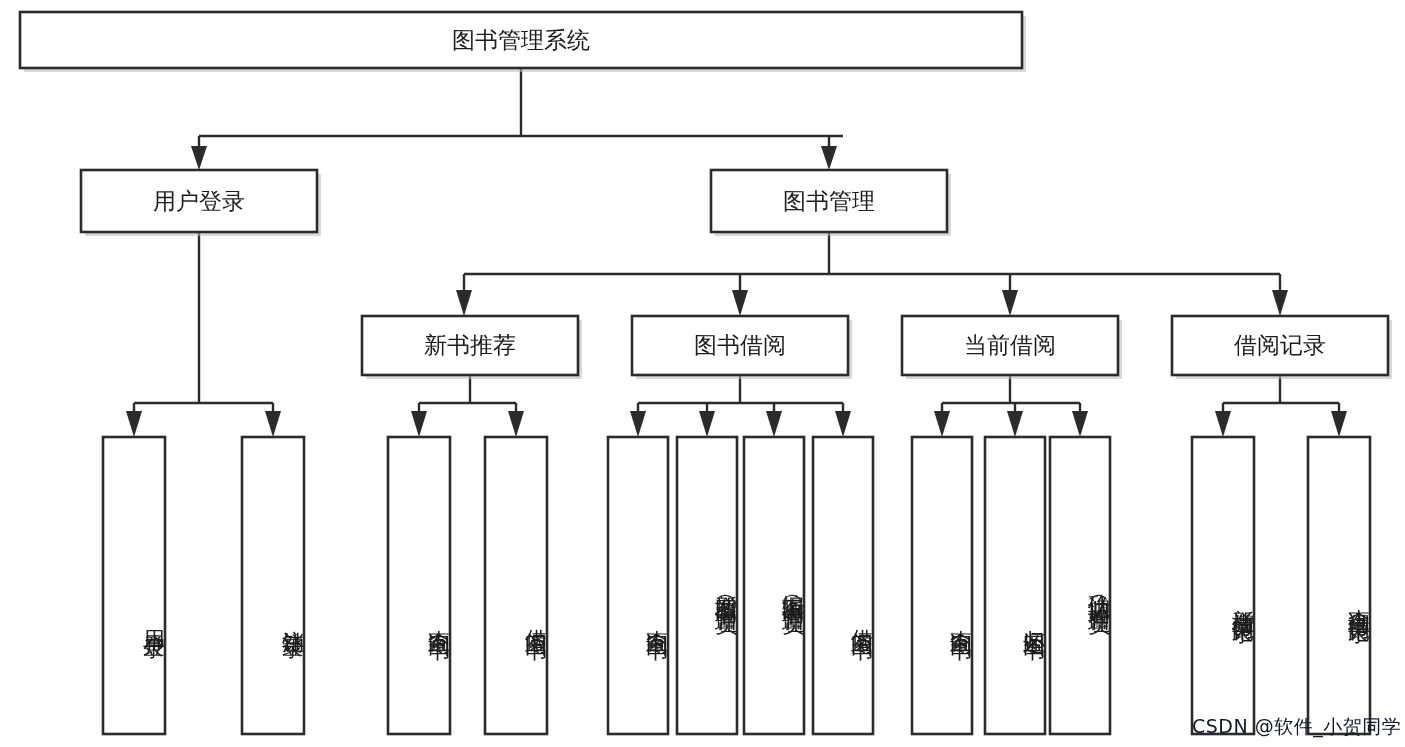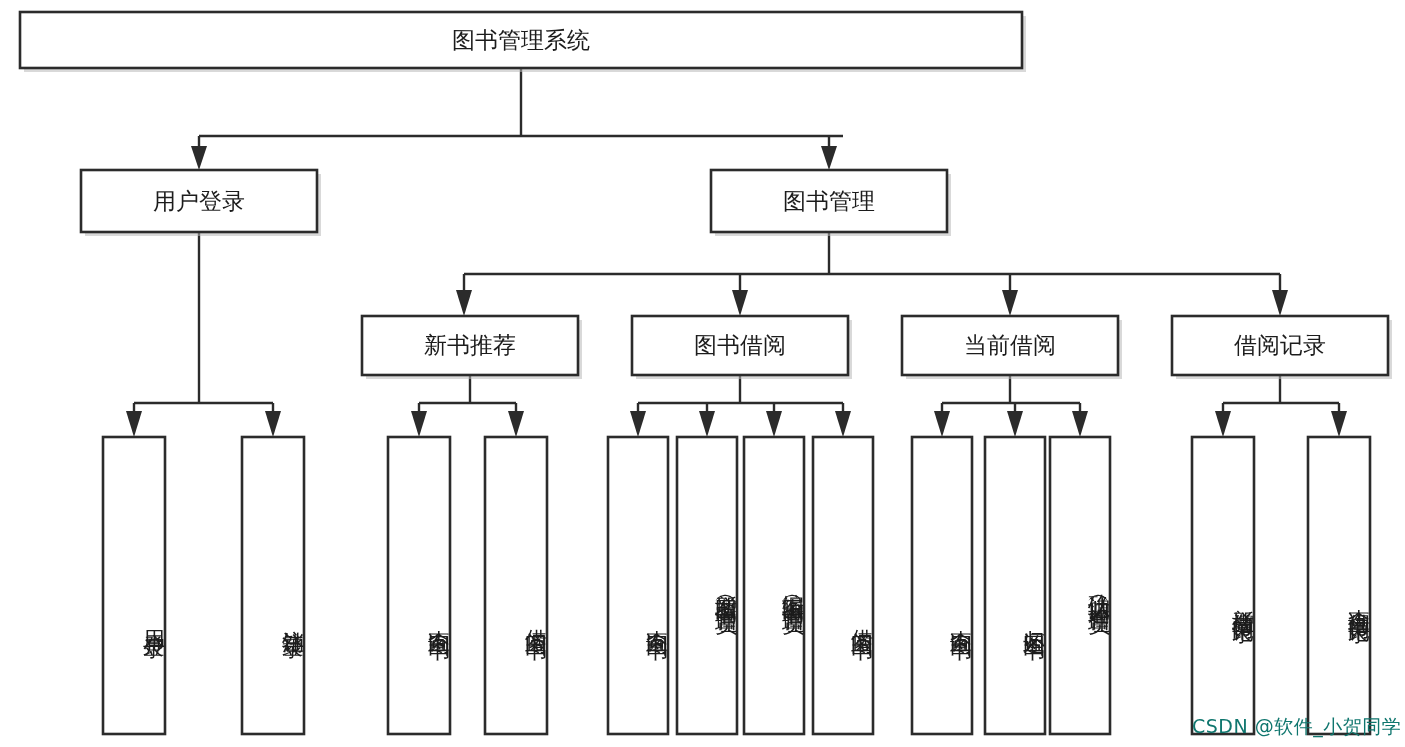--- a/index.html
+++ b/index.html
@@ -64,21 +64,21 @@
     white-space: nowrap;
     display: flex;
     align-items: flex-start;
     justify-content: center;
     pointer-events: none;
   }
   .watermark {
     position: absolute;
     font-family: "DejaVu Sans", "Liberation Sans", sans-serif;
     font-size: 19px;
-    color: #0f766e;
+    color: #0f172a;
     white-space: nowrap;
     letter-spacing: 0.5px;
   }
 </style>
 </head>
 <body>
 
 <div id="diagram-root">
 
   <svg class="diagram-canvas" viewBox="0 0 1405 747">

